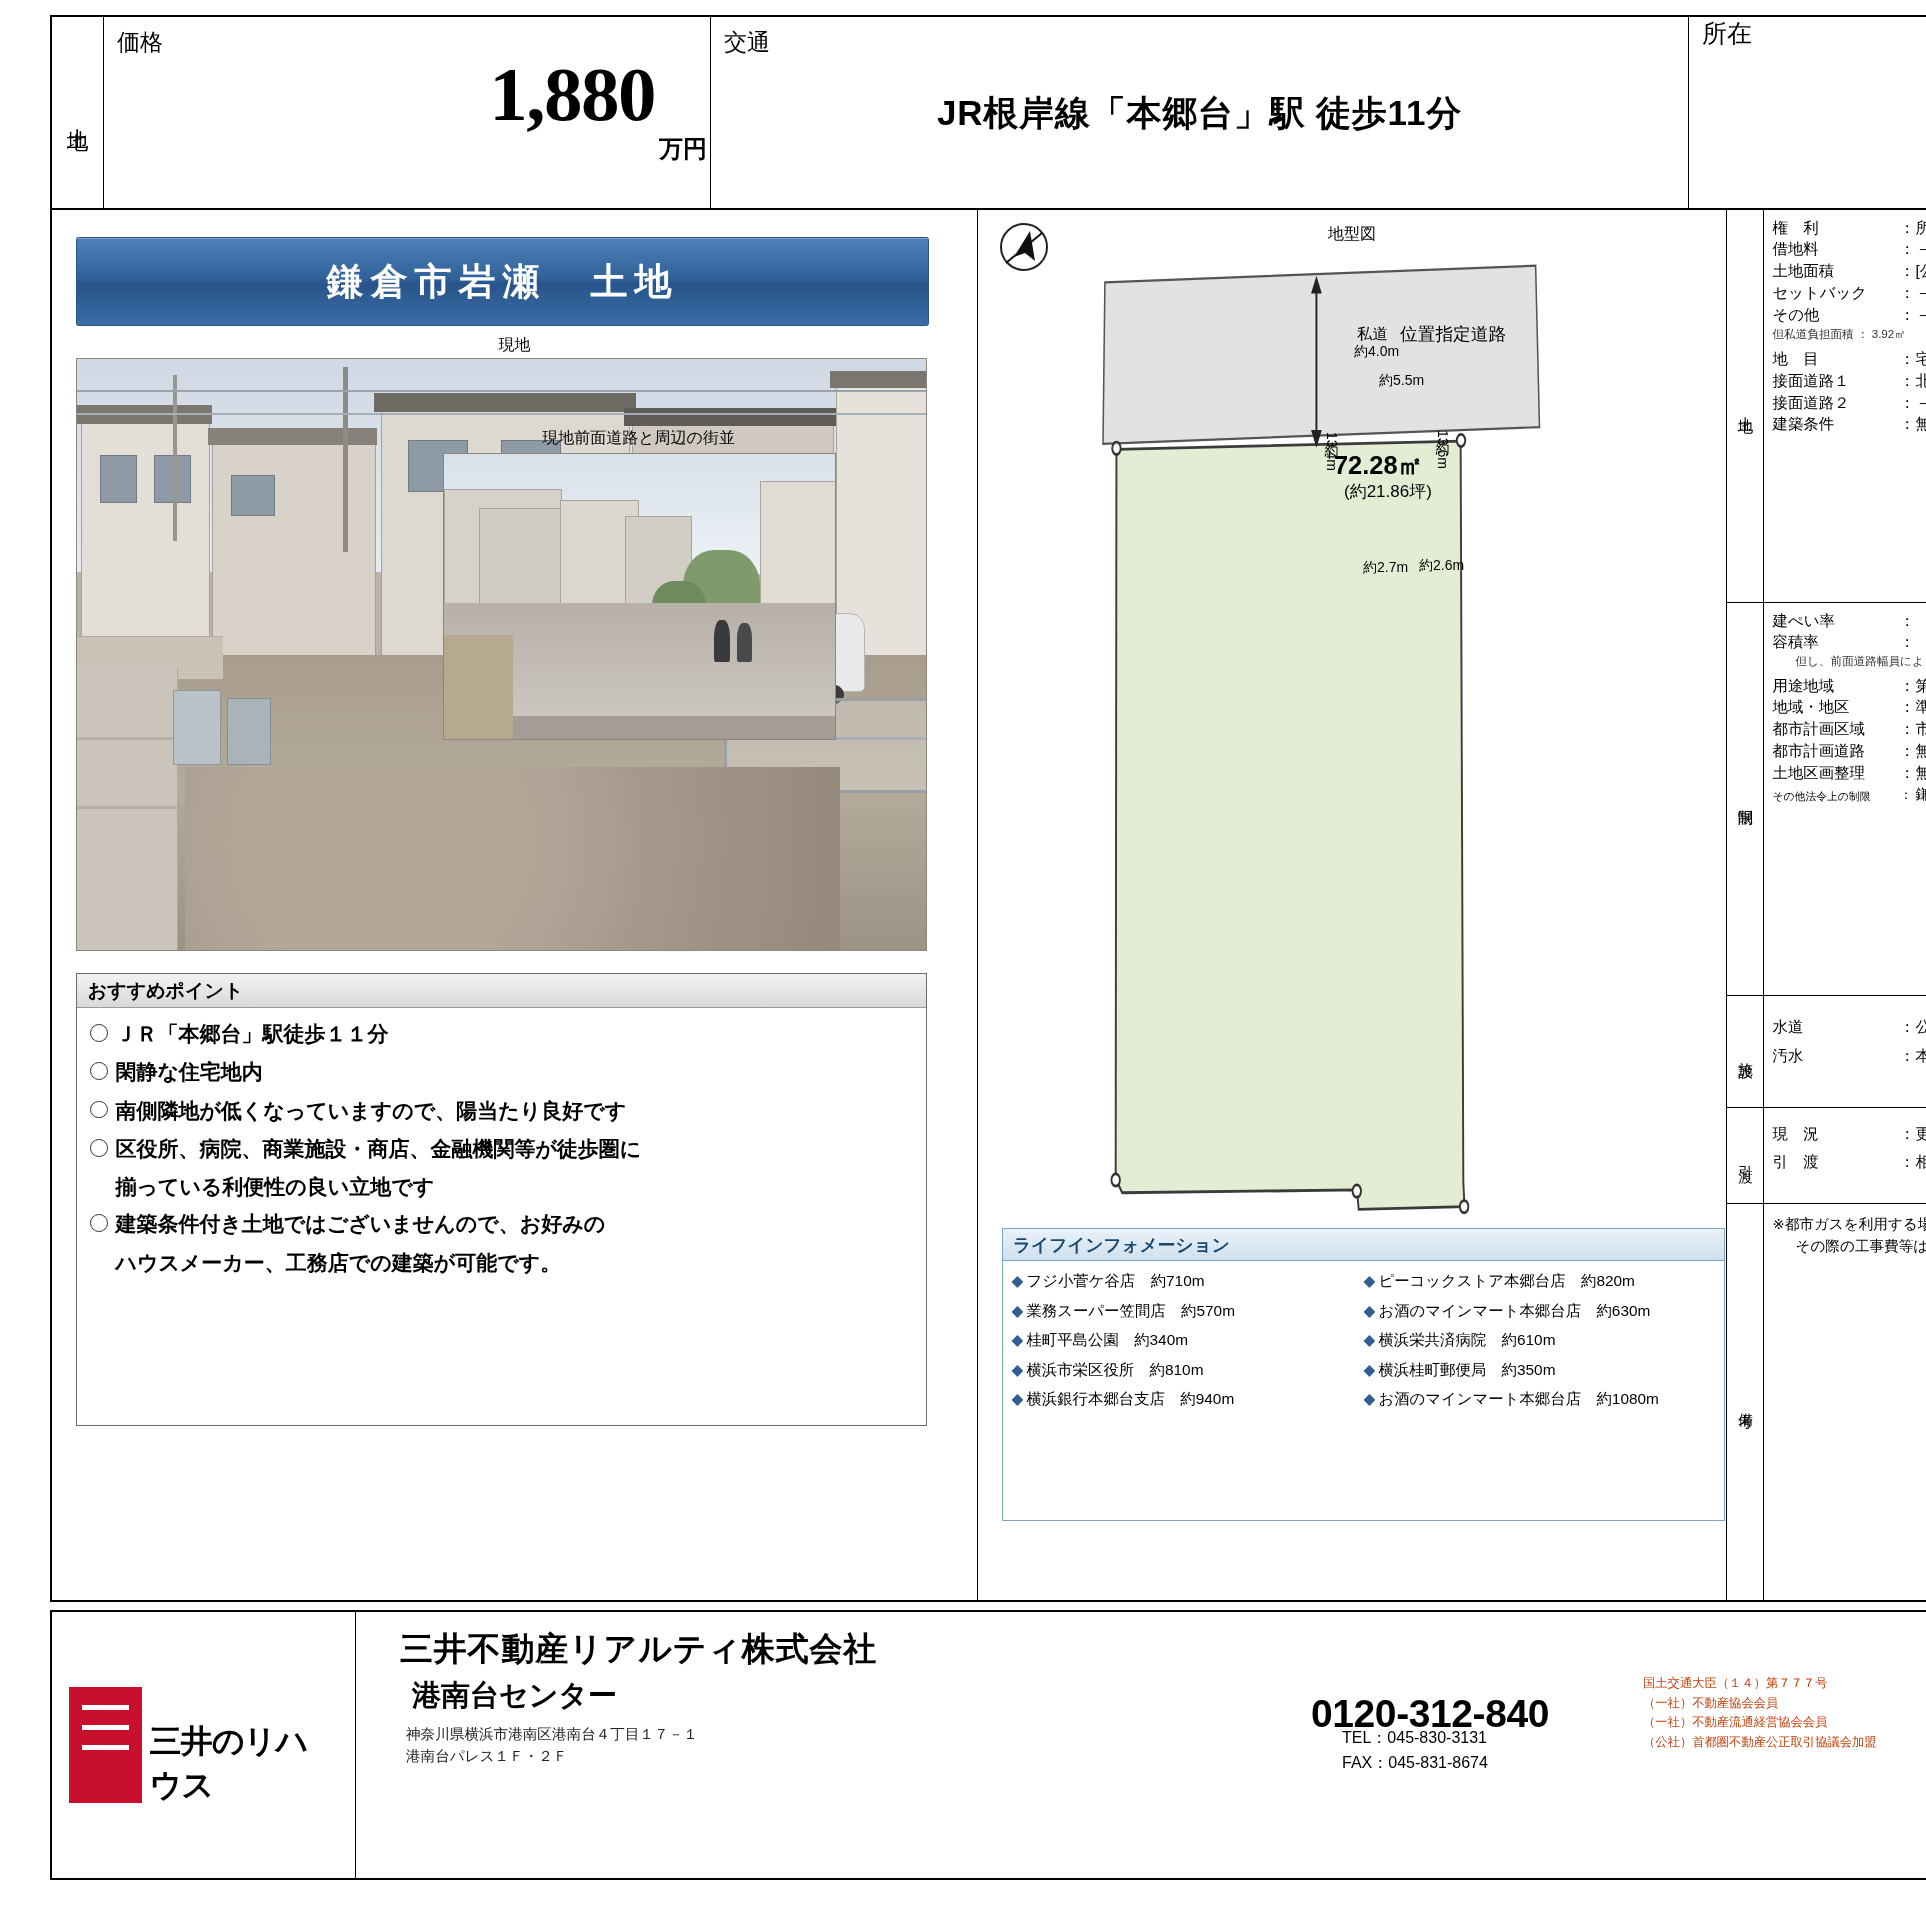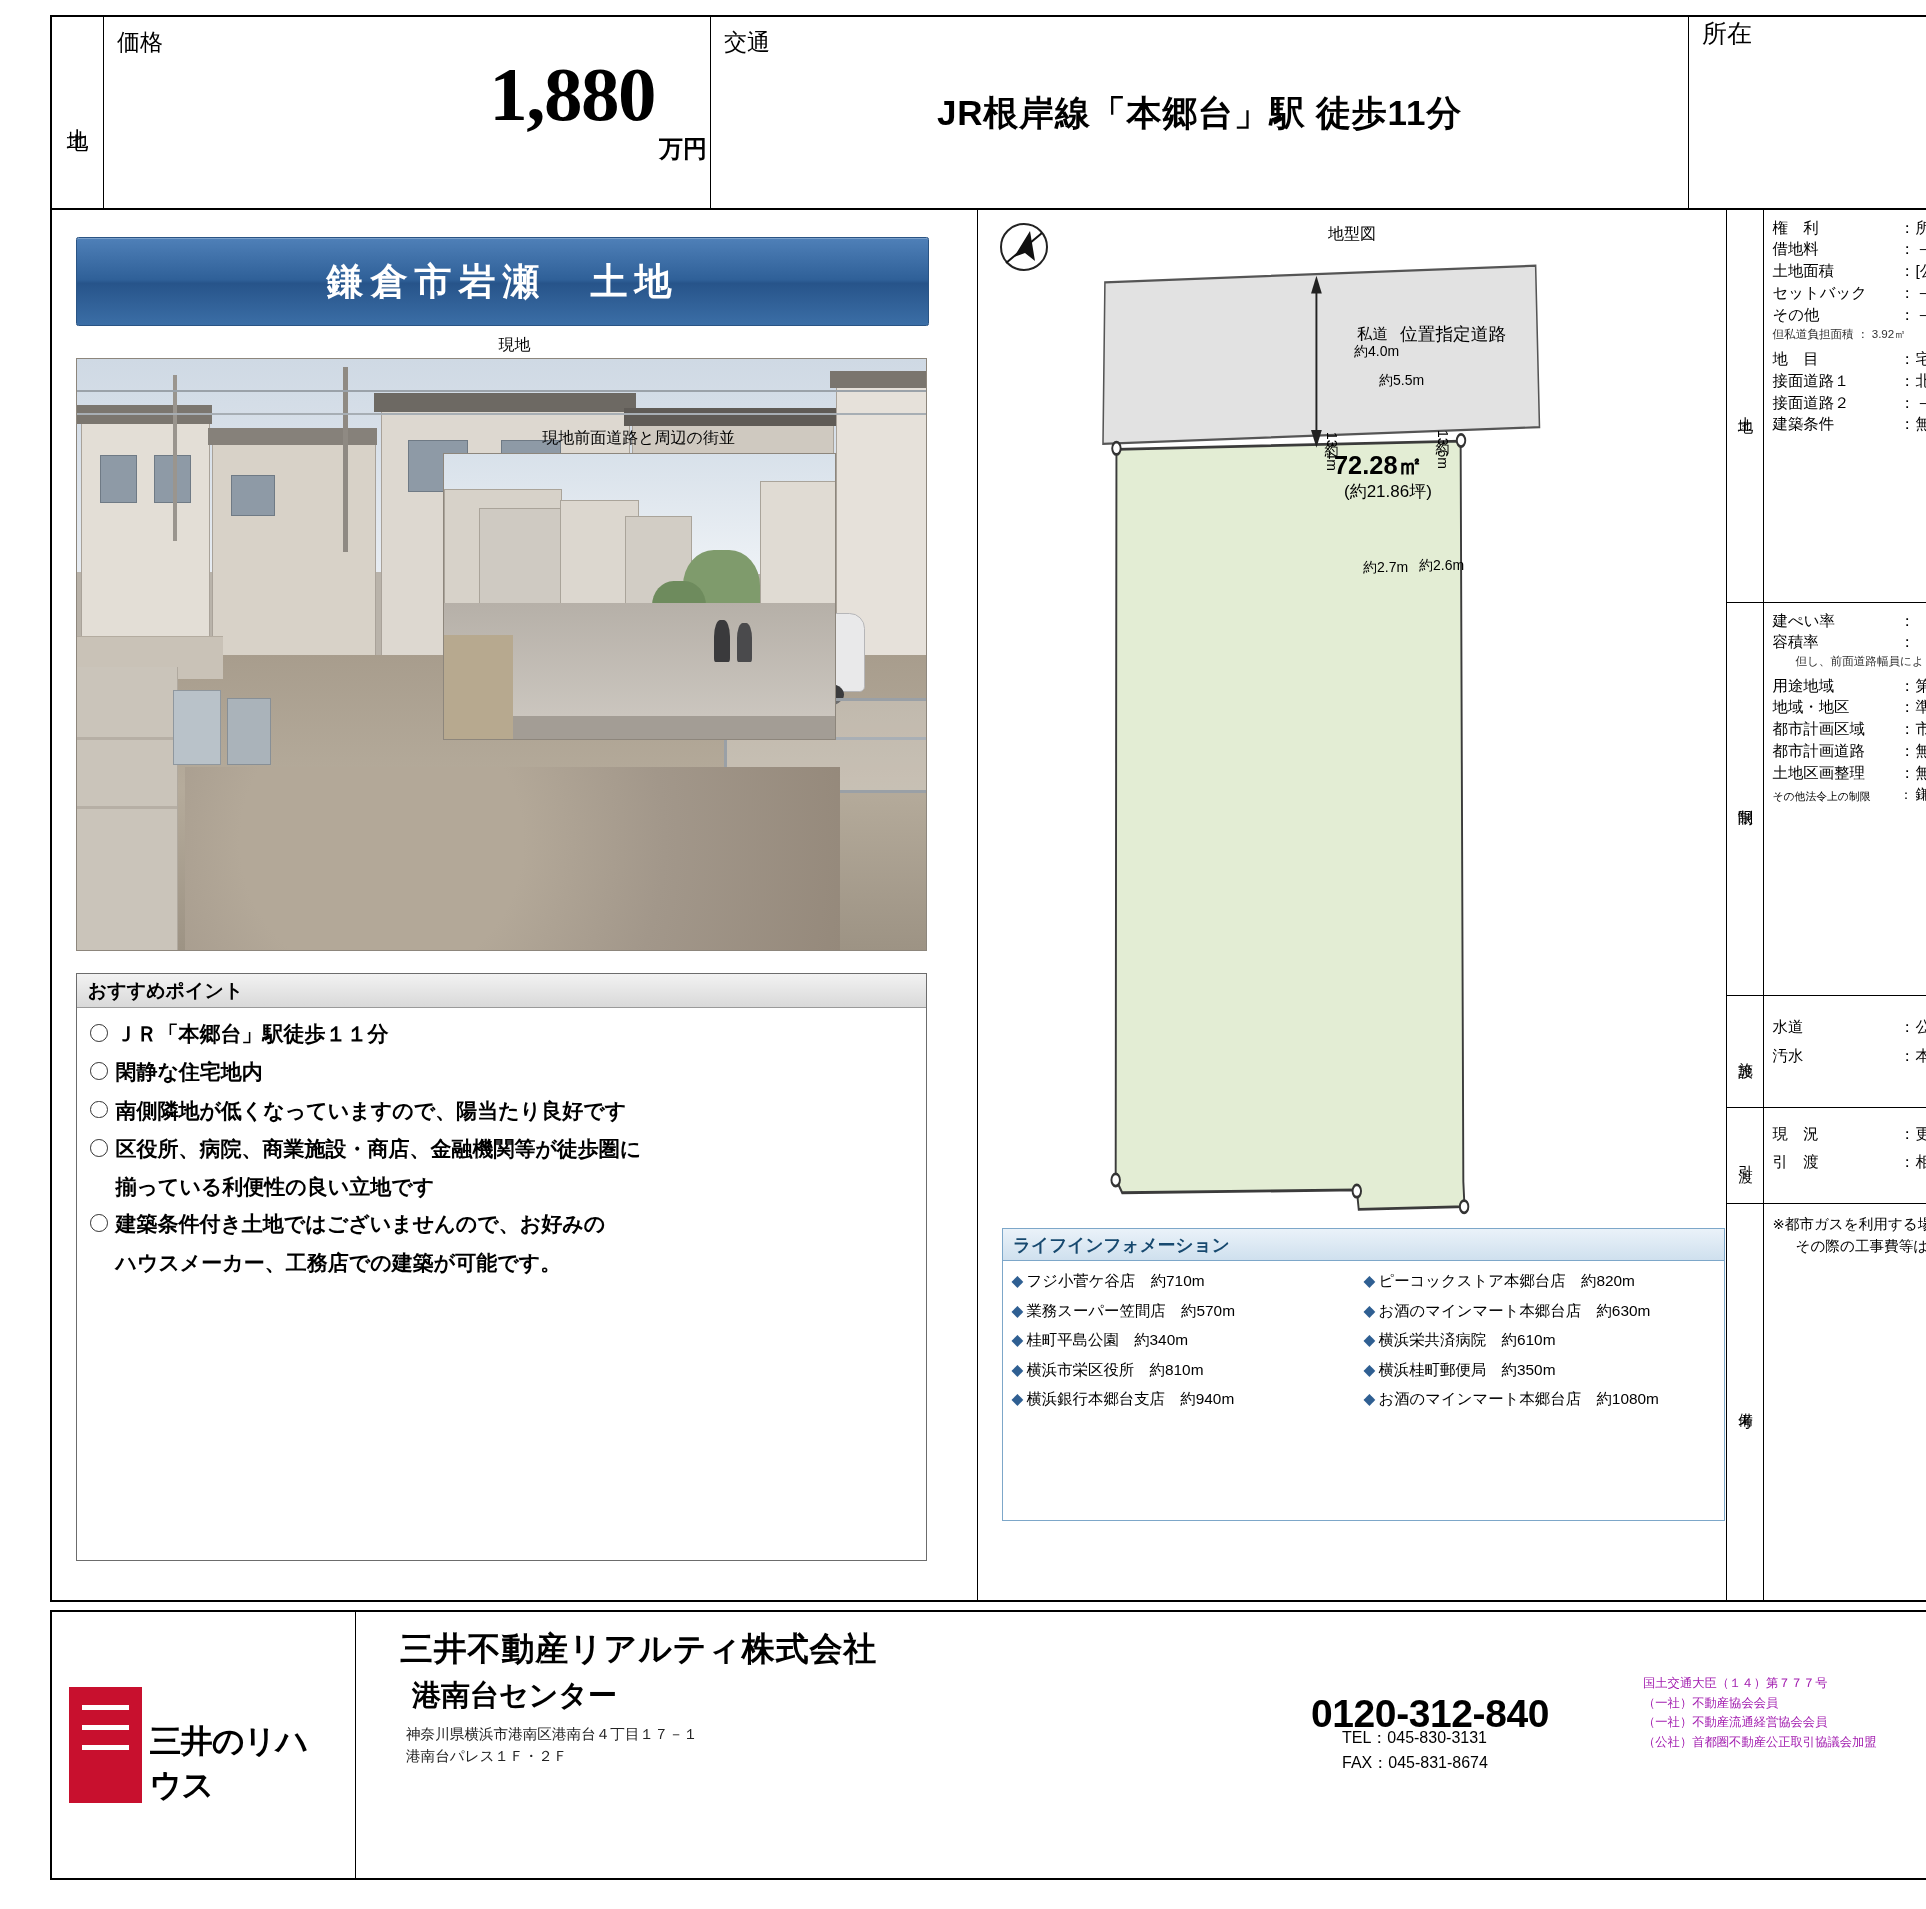--- a/index.html
+++ b/index.html
@@ -55,21 +55,21 @@
   .ph1-rail{position:absolute;border:1.2px solid #9aa0a6;background:rgba(255,255,255,.25);}
   .ph1-win{position:absolute;background:#8e9aa6;border:0.8px solid #6f7a85;}
 
   
   .ph2-sky{position:absolute;left:0;top:0;width:100%;height:42%;background:linear-gradient(180deg,#d8e1ea 0%,#eef2f6 100%);}
   .ph2-road{position:absolute;left:0;bottom:0;width:100%;height:48%;background:linear-gradient(180deg,#b6b0a8 0%,#cfcac3 100%);}
   .ph2-bld{position:absolute;background:#d7d2c9;border:0.8px solid #aaa49a;}
   .ph2-green{position:absolute;background:#7f9b6c;border-radius:40% 40% 30% 30%;}
   .ph2-person{position:absolute;background:#3a3a3c;border-radius:40% 40% 10% 10%;}
 
-  .rec-box{position:absolute;left:24px;top:763px;width:851px;height:588px;border:1.2px solid #6c6c6c;box-sizing:border-box;}
+  .rec-box{position:absolute;left:24px;top:763px;width:851px;height:453px;border:1.2px solid #6c6c6c;box-sizing:border-box;}
   .rec-head{height:33px;background:linear-gradient(180deg,#f2f2f2,#d9d9d9);border-bottom:0.8px solid #9a9a9a;display:flex;align-items:center;}
   .rec-head span{font-size:19px;font-weight:bold;margin-left:10.8px;}
   .rec-list{padding:11.6px 13px 0 13px;}
   .rec-item{display:flex;align-items:flex-start;margin-bottom:10px;}
   .rec-bullet{width:17.7px;height:17.7px;border:1.5px solid #333;border-radius:50%;margin:3.9px 7.7px 0 0;flex:0 0 auto;box-sizing:border-box;}
   .rec-text{font-size:21px;font-weight:bold;line-height:1.35;}
   .rec-sub{font-size:21px;font-weight:bold;line-height:1.35;margin-left:25.4px;}
   .disclaimer{position:absolute;left:25.4px;top:1310px;width:867px;font-size:12.3px;color:#444;}
 
   
@@ -103,21 +103,21 @@
   .logo-box{width:270px;height:116px;position:relative;}
   .logo-red{position:absolute;left:0;top:0;width:73px;height:116px;background:#c8102e;}
   .logo-red:after{content:"";position:absolute;left:13px;top:58px;width:47px;height:5.4px;background:#fff;box-shadow:0 -20px 0 #fff,0 -40px 0 #fff;}
   .logo-txt{position:absolute;left:81px;top:33px;font-size:32px;font-weight:bold;letter-spacing:-0.8px;}
   .fl-main{flex:1;position:relative;box-sizing:border-box;}
   .f-company{position:absolute;left:44px;top:15.4px;font-size:33px;font-weight:bold;letter-spacing:0.8px;}
   .f-branch{position:absolute;left:56px;top:64px;font-size:29px;font-weight:bold;}
   .f-addr{position:absolute;left:50px;top:112px;font-size:14.6px;line-height:1.5;color:#222;}
   .f-tel{position:absolute;left:955px;top:80px;font-size:39px;font-weight:bold;letter-spacing:-0.4px;}
   .f-tel2{position:absolute;left:986px;top:114px;font-size:16px;line-height:1.55;}
-  .f-assoc{position:absolute;left:1287px;top:62px;font-size:12.3px;line-height:1.6;color:#a21caf;white-space:nowrap;}
+  .f-assoc{position:absolute;left:1287px;top:62px;font-size:12.3px;line-height:1.6;color:#c2410c;white-space:nowrap;}
 </style>
 </head>
 <body>
 
 <div id="sheet">
 
   <div class="frame">
 
     <div class="hdr">
       <div class="hdr-landlabel">

